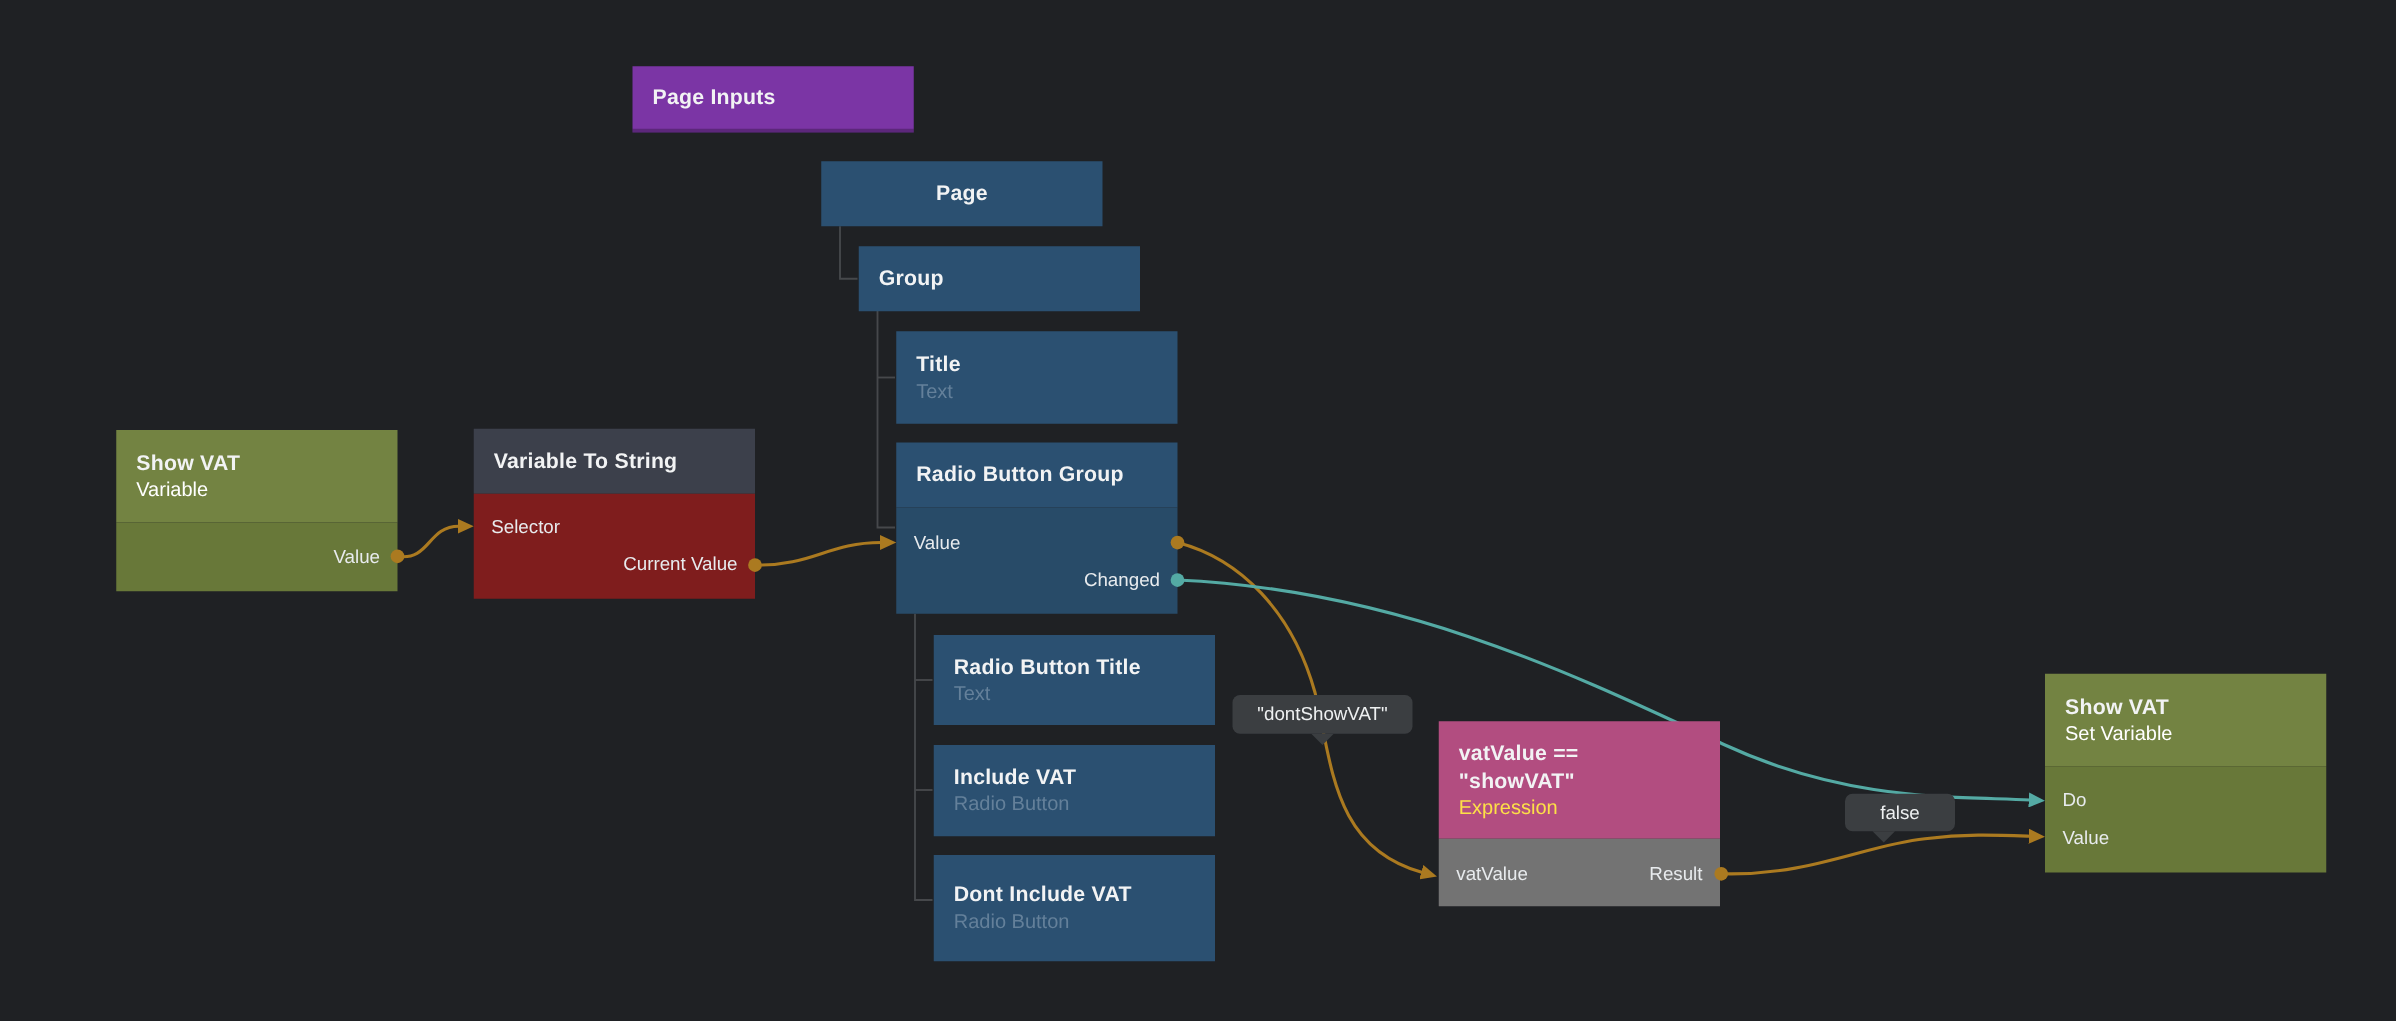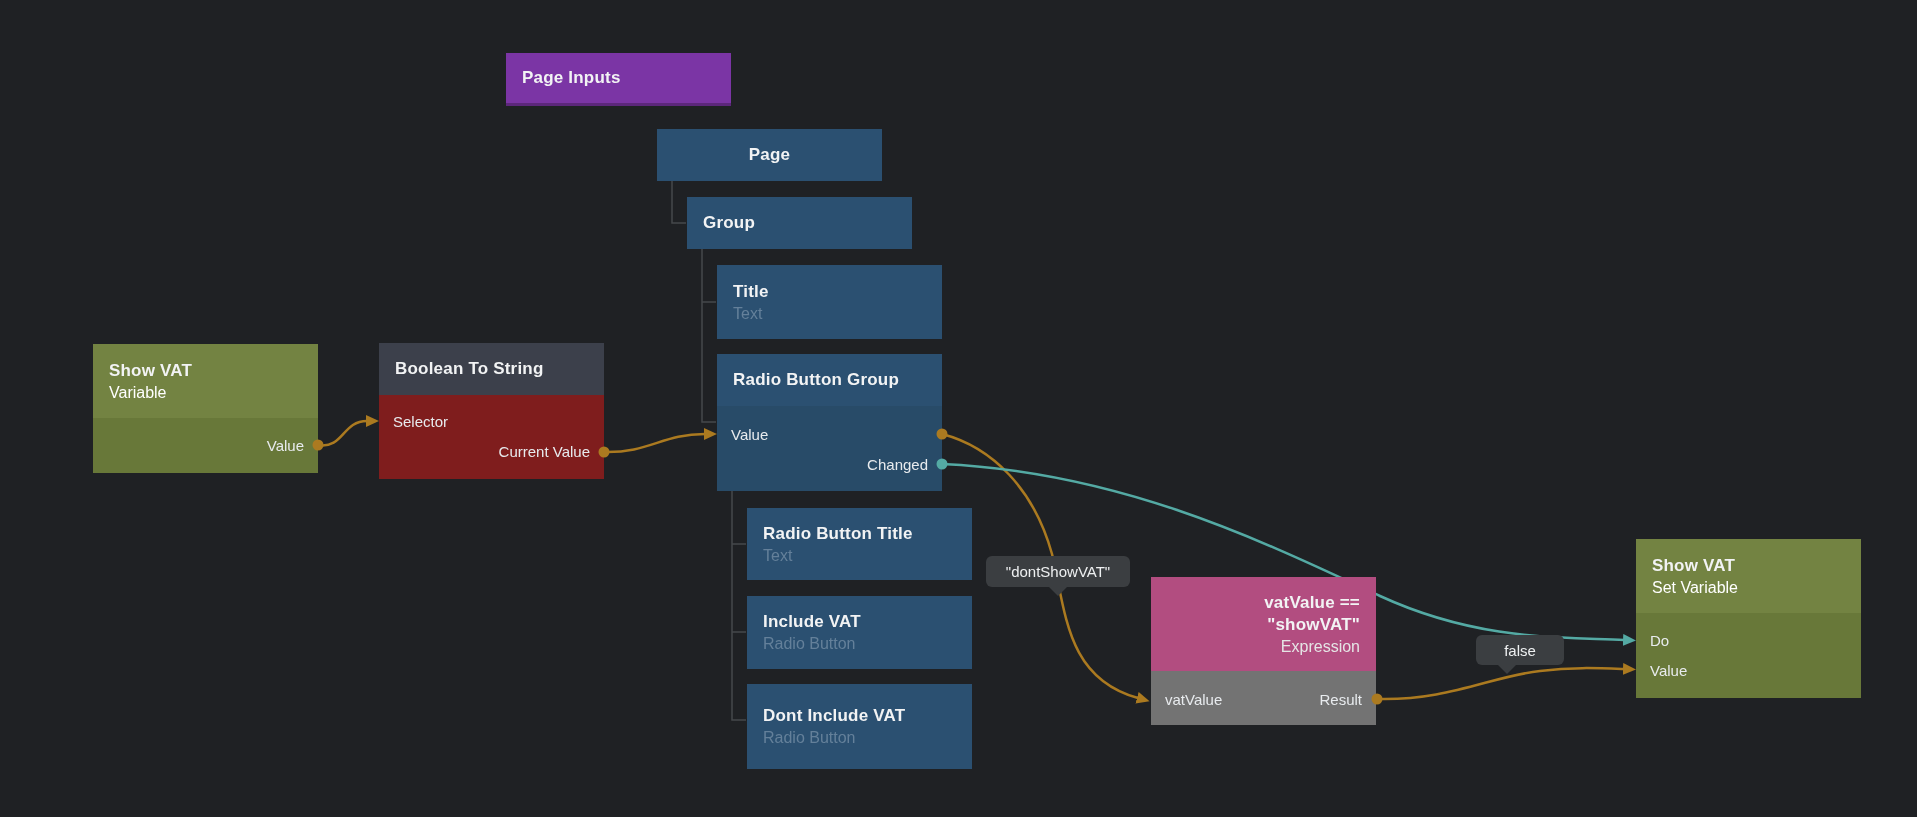--- a/index.html
+++ b/index.html
@@ -16,34 +16,34 @@
   .hd{display:flex;flex-direction:column;justify-content:center;padding:0 16px;box-sizing:border-box;}
   .bd{box-sizing:border-box;}
   .title{font-size:17px;font-weight:600;line-height:22px;letter-spacing:.2px;white-space:nowrap;}
   .subtitle{font-size:16px;font-weight:400;line-height:21px;white-space:nowrap;}
   .row{height:30px;display:flex;align-items:center;font-size:15px;color:#e8ebee;padding:0 14px;}
   .row.out{justify-content:flex-end;}
   
   .blue  .hd{background:#2b5071;} .blue  .bd{background:#284b68;} .blue  .subtitle{color:#64809a;}
   .gray  .hd{background:#3c404b;} .gray  .bd{background:#7f1d1d;}
   .green .hd{background:#738342;} .green .bd{background:#687839;} .green .subtitle{color:#ffffff;}
-  .pink  .hd{background:#b24d80;} .pink  .bd{background:#737373;} .pink  .subtitle{color:#e5e5e5;}
+  .pink  .hd{background:#b24d80;} .pink  .bd{background:#737373;} .pink  .subtitle{color:#fde047;}
   .purple .hd{background:#7b35a5;border-bottom:3px solid rgba(0,0,0,.25);}
   
   #n-page-inputs{left:506px;top:53px;width:225px;}  #n-page-inputs .hd{height:53px;}
   #n-page{left:657px;top:129px;width:225px;text-align:center;}        #n-page .hd{height:52px;}
   #n-group{left:687px;top:197px;width:225px;border-radius:24px;}       #n-group .hd{height:52px;}
   #n-title{left:717px;top:265px;width:225px;}       #n-title .hd{height:74px;}
   #n-rbg{left:717px;top:354px;width:225px;}         #n-rbg .hd{height:52px;} #n-rbg .bd{height:85px;padding-top:13px;}
   #n-rbt{left:747px;top:508px;width:225px;}         #n-rbt .hd{height:72px;}
   #n-include{left:747px;top:596px;width:225px;}     #n-include .hd{height:73px;}
   #n-dont{left:747px;top:684px;width:225px;}        #n-dont .hd{height:85px;}
   #n-var{left:93px;top:344px;width:225px;}          #n-var .hd{height:74px;} #n-var .bd{height:55px;padding-top:12px;}
   #n-bts{left:379px;top:343px;width:225px;}         #n-bts .hd{height:52px;} #n-bts .bd{height:84px;padding-top:11px;}
-  #n-expr{left:1151px;top:577px;width:225px;text-align:right;}       #n-expr .hd{height:94px;} #n-expr .bd{height:54px;padding-top:13px;}
+  #n-expr{left:1151px;top:577px;width:225px;}       #n-expr .hd{height:94px;} #n-expr .bd{height:54px;padding-top:13px;}
   #n-setvar{left:1636px;top:539px;width:225px;}     #n-setvar .hd{height:74px;} #n-setvar .bd{height:85px;padding-top:12px;}
   
   .tooltip{position:absolute;z-index:5;background:#3b3e41;border-radius:6px;
     color:#eef0f1;font-size:15px;display:flex;align-items:center;justify-content:center;white-space:nowrap;}
   .tooltip::after{content:"";position:absolute;top:100%;border:9px solid transparent;border-top-color:#3b3e41;border-bottom-width:0;}
   #tt-dontshow{left:986px;top:556px;width:144px;height:31px;}
   #tt-dontshow::after{left:63px;}
   #tt-false{left:1476px;top:635px;width:88px;height:30px;}
   #tt-false::after{left:22px;}
 </style>
@@ -148,21 +148,21 @@
     </div>
     <div class="bd">
       <div class="row out">
         <span>Value</span>
       </div>
     </div>
   </div>
 
   <div class="node gray" id="n-bts">
     <div class="hd">
-      <div class="title">Boolean To String</div>
+      <div class="title">Variable To String</div>
     </div>
     <div class="bd">
       <div class="row">
         <span>Selector</span>
       </div>
       <div class="row out">
         <span>Current Value</span>
       </div>
     </div>
   </div>

